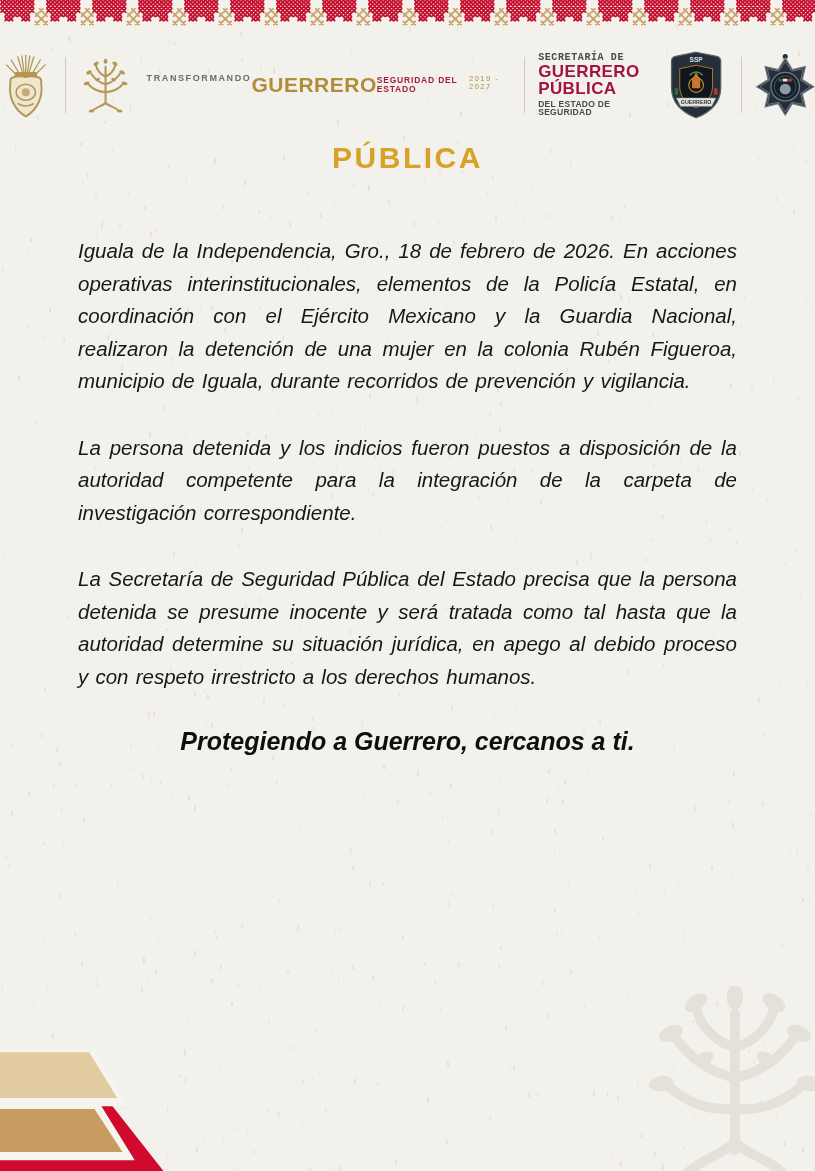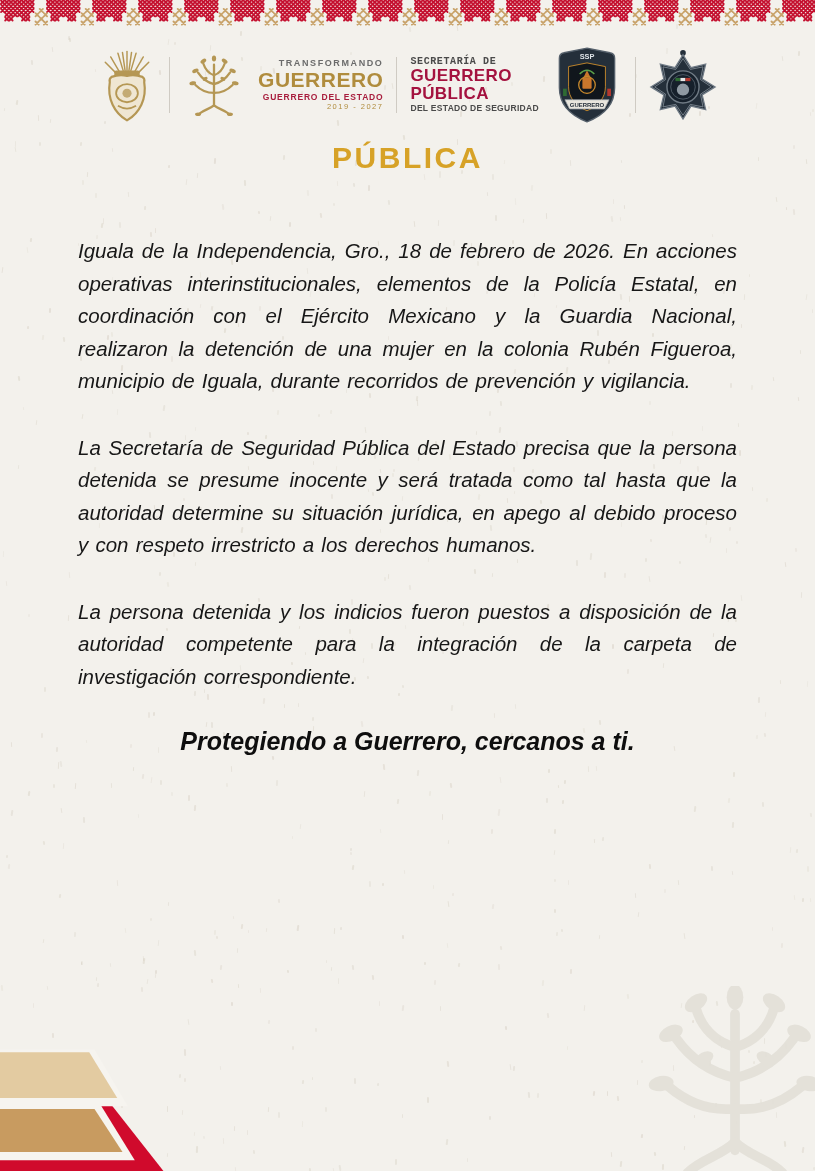--- a/index.html
+++ b/index.html
@@ -15,21 +15,21 @@
   .stitch-border { position:relative; z-index:2; display:block; width:828px; height:34px; }
 
   .content { position:relative; z-index:1; }
 
   
   .logo-row {
     margin-top:8px; height:86px;
     display:flex; align-items:center; justify-content:center; gap:13px;
   }
   .logo-divider { width:1px; height:56px; background:#cfcbc3; }
-  .gov-text { display:flex; flex-direction:column; line-height:1.05;text-align:right; }
+  .gov-text { display:flex; flex-direction:row; line-height:1.05; }
   .gov-l1 { font-size:9px; letter-spacing:1.6px; color:#6b6b6b; font-weight:bold; }
   .gov-l2 { font-size:21px; font-weight:800; color:#b08c3d; letter-spacing:0.5px; }
   .gov-l3 { font-size:8.5px; font-weight:bold; color:#a81d3d; letter-spacing:0.8px; margin-top:2px; }
   .gov-l4 { font-size:7.5px; color:#b08c3d; letter-spacing:1.5px; margin-top:1px; }
   .ssp-text { display:flex; flex-direction:column; line-height:1.02; }
   .ssp-l1 { font-size:10px; font-weight:bold; color:#4a4a4a; letter-spacing:0.6px;font-family:Liberation Mono, monospace; }
   .ssp-l2 { font-size:17px; font-weight:800; color:#a4123f; letter-spacing:0.4px; }
   .ssp-l3 { font-size:17px; font-weight:800; color:#a4123f; letter-spacing:0.4px; }
   .ssp-l4 { font-size:8.5px; font-weight:bold; color:#4a4a4a; letter-spacing:0.3px; margin-top:2px; }
 
@@ -766,21 +766,21 @@
           <ellipse cx="25" cy="30" rx="3" ry="1.9" transform="rotate(-30 25 30)"></ellipse>
           <ellipse cx="45" cy="30" rx="3" ry="1.9" transform="rotate(30 45 30)"></ellipse>
           <ellipse cx="17" cy="70" rx="3.4" ry="2"></ellipse>
           <ellipse cx="53" cy="70" rx="3.4" ry="2"></ellipse>
         </g>
       </svg>
 
       <div class="gov-text">
         <span class="gov-l1">TRANSFORMANDO</span>
         <span class="gov-l2">GUERRERO</span>
-        <span class="gov-l3">GUERRERO DEL ESTADO</span>
+        <span class="gov-l3">SEGURIDAD DEL ESTADO</span>
         <span class="gov-l4">2019 - 2027</span>
       </div>
 
       <div class="logo-divider"></div>
 
       <div class="ssp-text">
         <span class="ssp-l1">SECRETARÍA DE</span>
         <span class="ssp-l2">GUERRERO</span>
         <span class="ssp-l3">PÚBLICA</span>
         <span class="ssp-l4">DEL ESTADO DE SEGURIDAD</span>
@@ -820,22 +820,22 @@
         <circle cx="36" cy="45" r="6.5" fill="#8f99a2"></circle>
         <path d="M30 50 Q36 54 42 50" stroke="#16202b" stroke-width="1.4" fill="none"></path>
       </svg>
     </div>
 
     <div class="kicker">PÚBLICA</div>
 
 
     <div class="body-copy">
       <p>Iguala de la Independencia, Gro., 18 de febrero de 2026. En acciones operativas interinstitucionales, elementos de la Policía Estatal, en coordinación con el Ejército Mexicano y la Guardia Nacional, realizaron la detención de una mujer en la colonia Rubén Figueroa, municipio de Iguala, durante recorridos de prevención y vigilancia.</p>
+      <p>La persona detenida y los indicios fueron puestos a disposición de la autoridad competente para la integración de la carpeta de investigación correspondiente.</p>
       <p>La Secretaría de Seguridad Pública del Estado precisa que la persona detenida se presume inocente y será tratada como tal hasta que la autoridad determine su situación jurídica, en apego al debido proceso y con respeto irrestricto a los derechos humanos.</p>
-      <p>La persona detenida y los indicios fueron puestos a disposición de la autoridad competente para la integración de la carpeta de investigación correspondiente.</p>
     </div>
 
     <div class="slogan">Protegiendo a Guerrero, cercanos a ti.</div>
   </div>
 
   <svg class="watermark-tree" width="200" height="195" viewBox="0 0 140 140">
     <g stroke="#e3e0d8" stroke-width="7" fill="none" stroke-linecap="round">
       <path d="M70 20 L70 118"></path>
       <path d="M70 44 C56 40 46 30 42 16"></path>
         <path d="M70 44 C84 40 94 30 98 16"></path>

